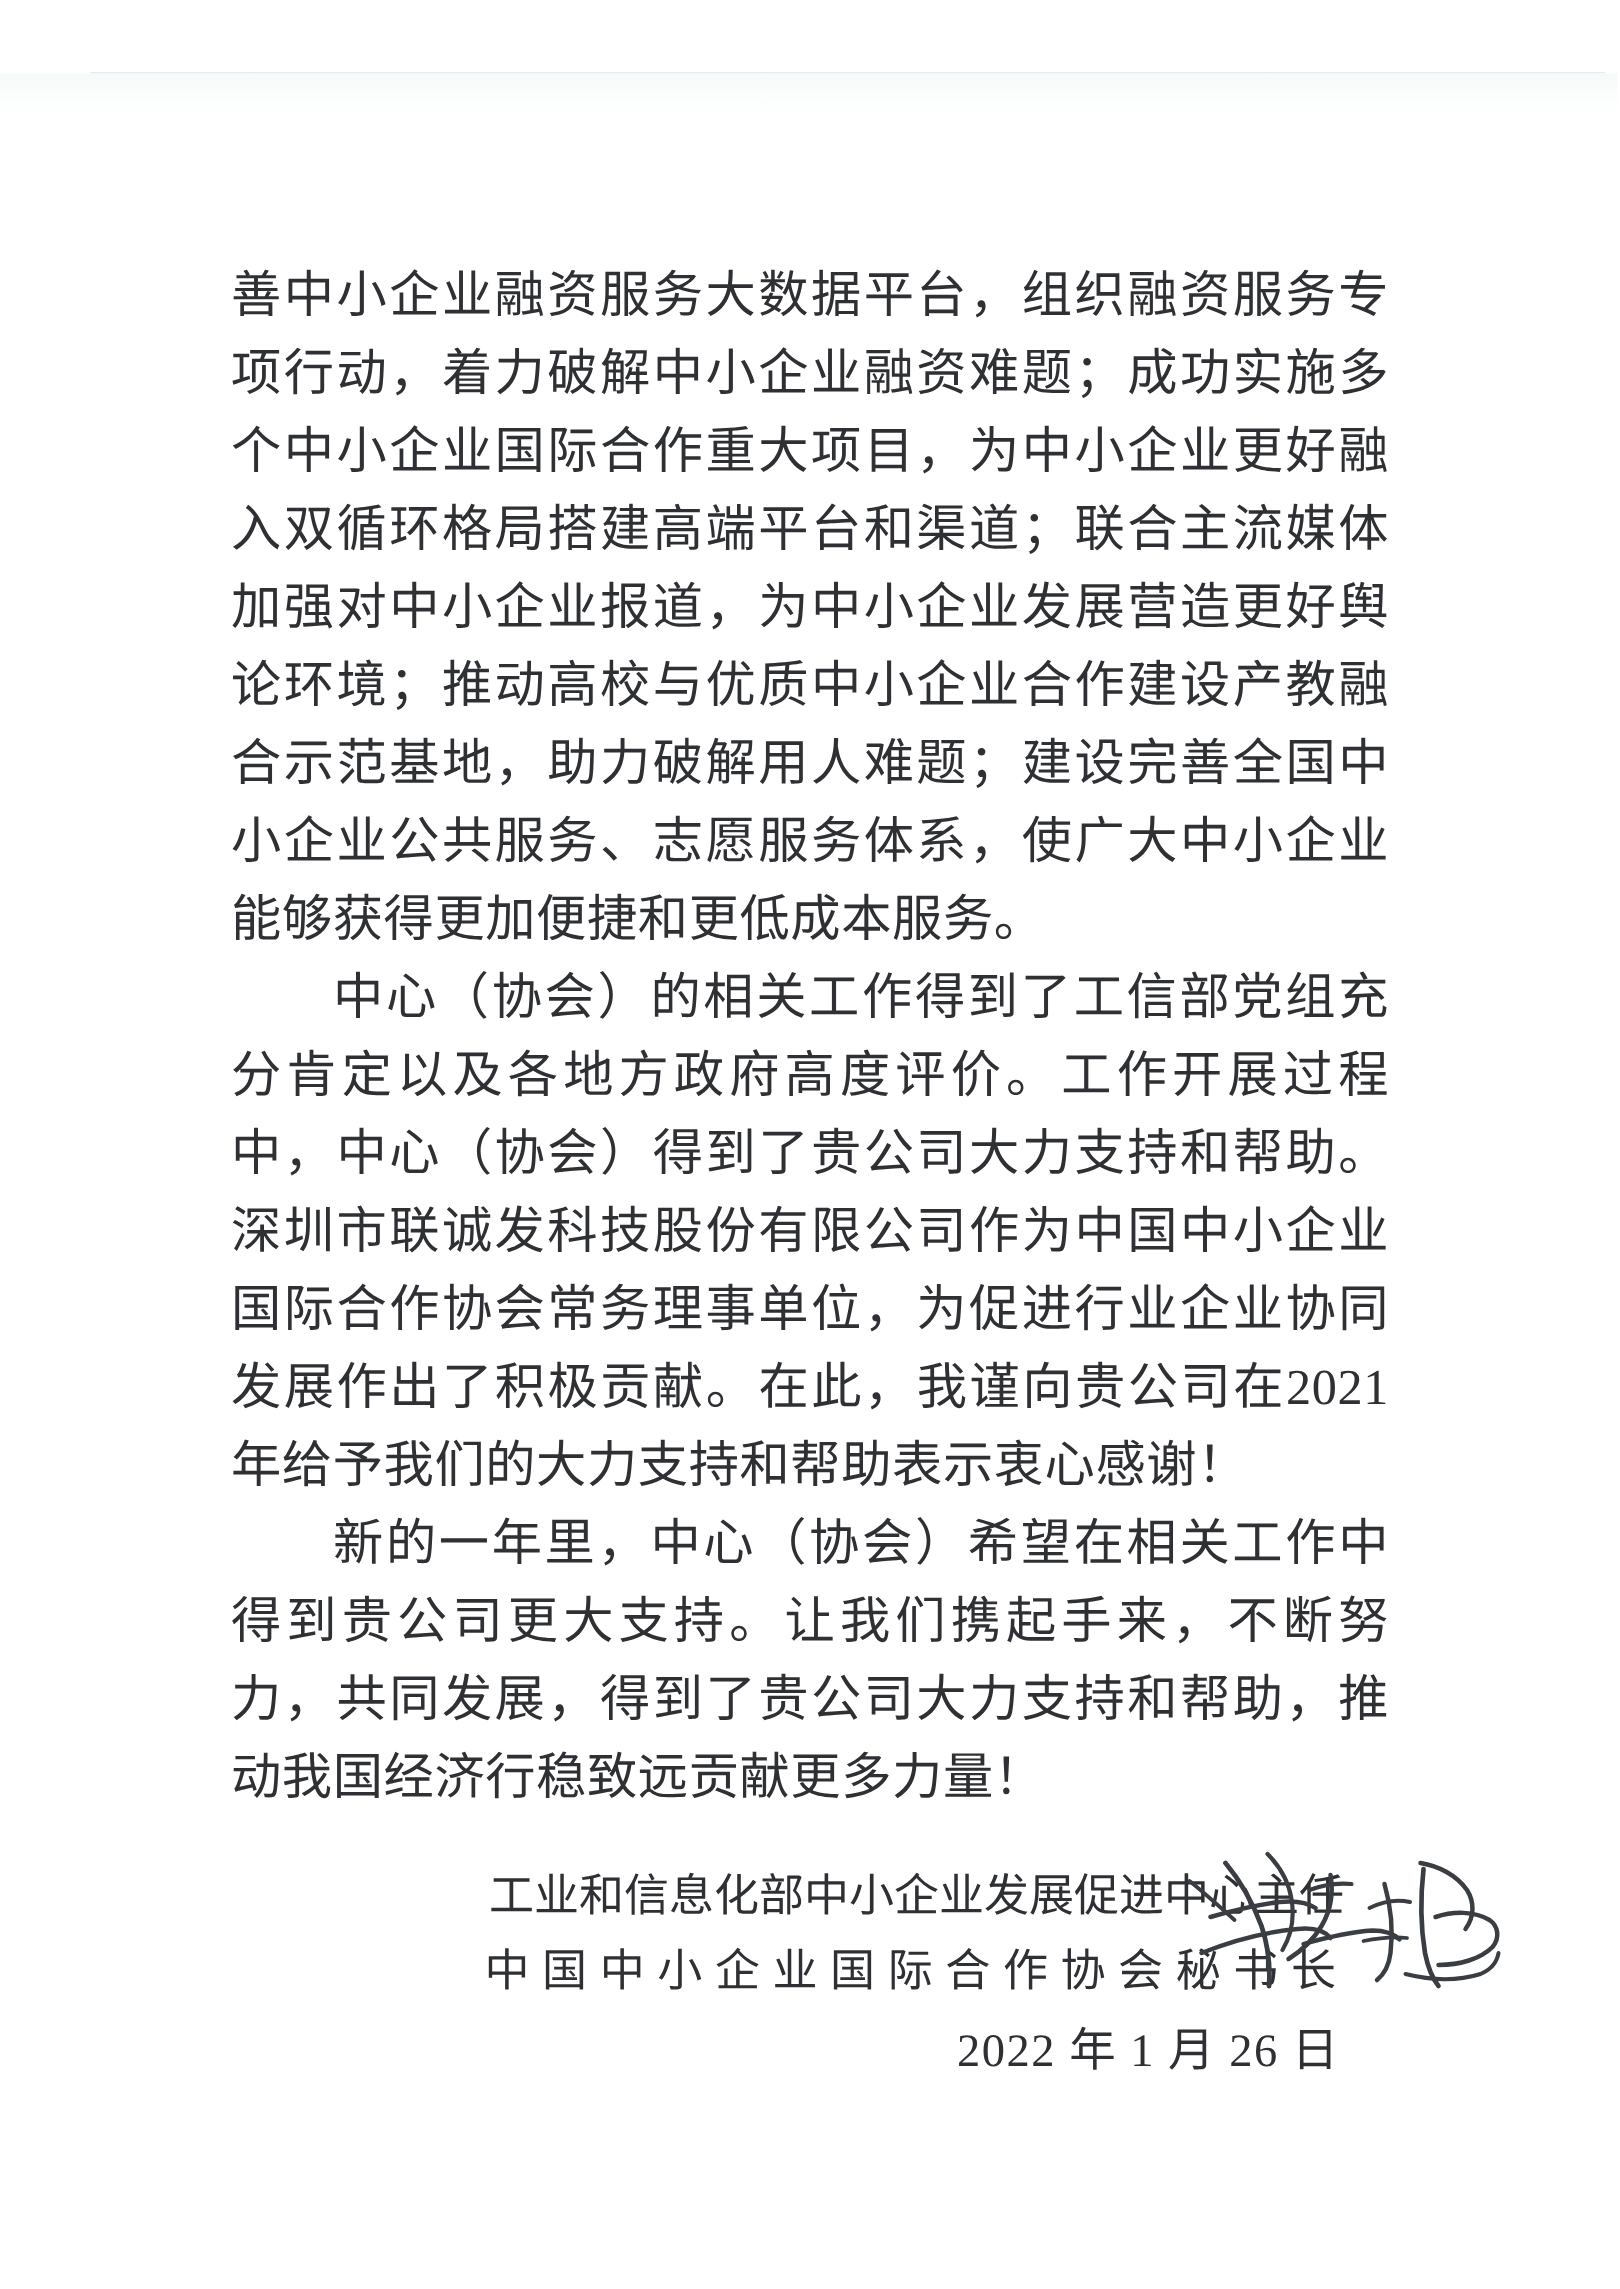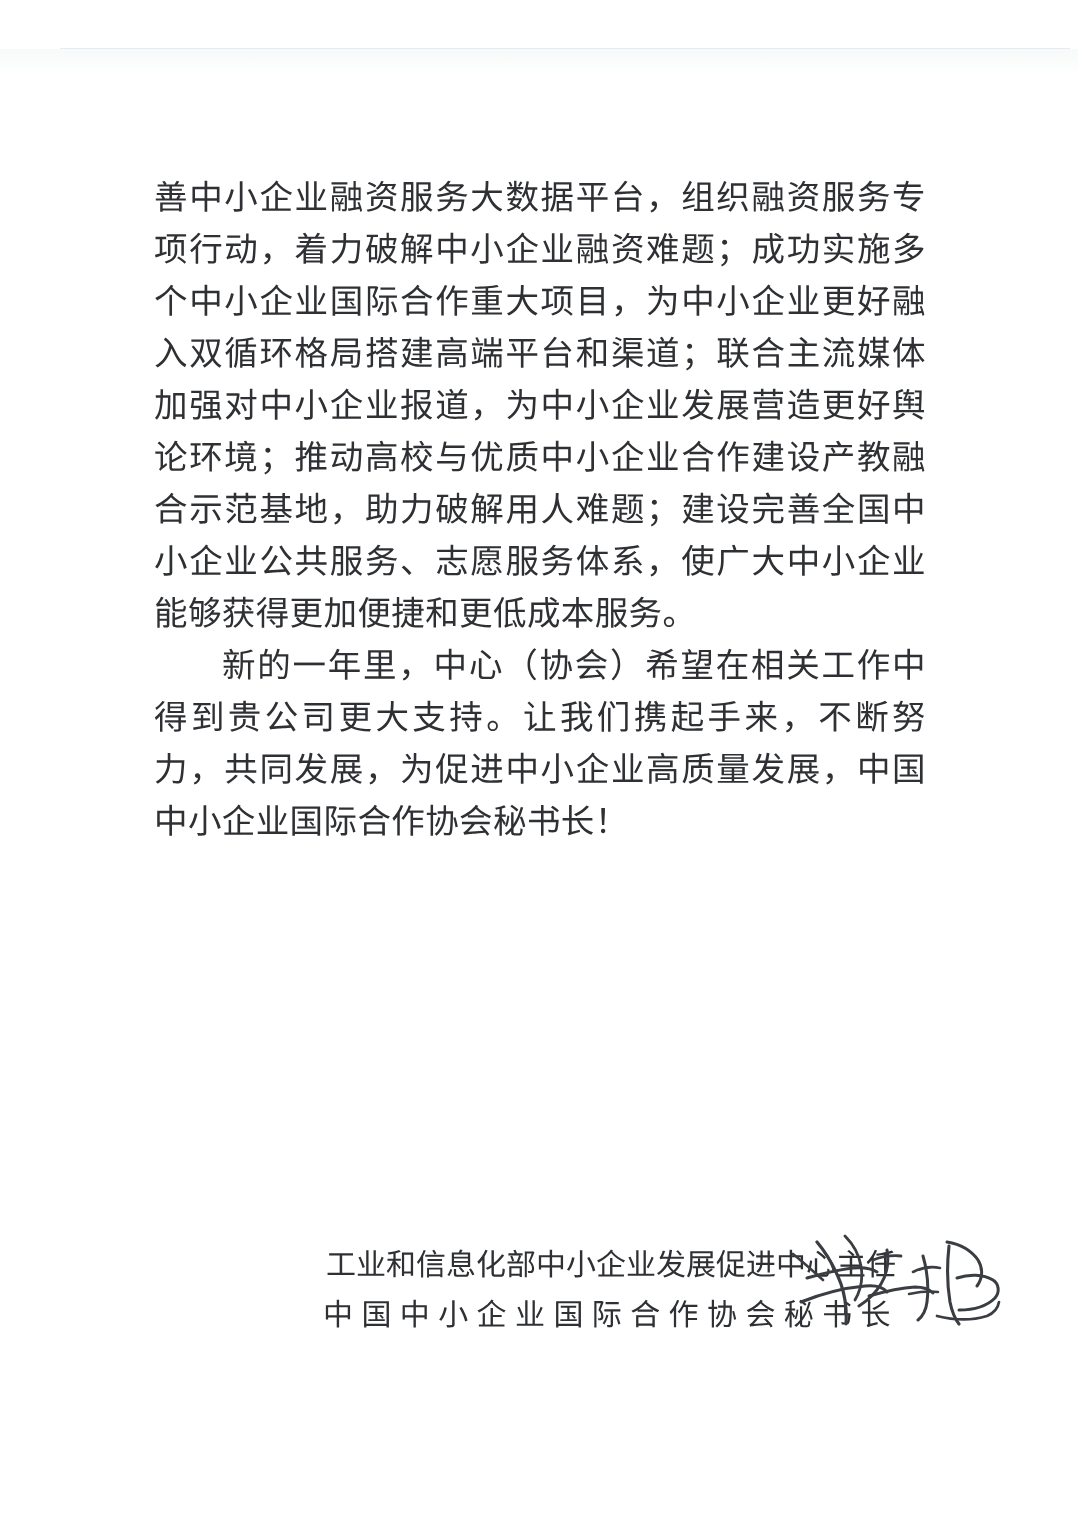--- a/index.html
+++ b/index.html
@@ -108,21 +108,22 @@
 </head>
 <body>
 
 <div class="page">
 
   <div class="scan-edge-line"></div>
   <div class="scan-edge-wash"></div>
 
   <div class="body-text">
     <p class="para run-on">善中小企业融资服务大数据平台，组织融资服务专项行动，着力破解中小企业融资难题；成功实施多个中小企业国际合作重大项目，为中小企业更好融入双循环格局搭建高端平台和渠道；联合主流媒体加强对中小企业报道，为中小企业发展营造更好舆论环境；推动高校与优质中小企业合作建设产教融合示范基地，助力破解用人难题；建设完善全国中小企业公共服务、志愿服务体系，使广大中小企业能够获得更加便捷和更低成本服务。</p>
-    <p class="para indented">新的一年里，中心（协会）希望在相关工作中得到贵公司更大支持。让我们携起手来，不断努力，共同发展，为促进中小企业高质量发展，中国中小企业国际合作协会秘书长！</p>
+    <p class="para indented">中心（协会）的相关工作得到了工信部党组充分肯定以及各地方政府高度评价。工作开展过程中，中心（协会）得到了贵公司大力支持和帮助。深圳市联诚发科技股份有限公司作为中国中小企业国际合作协会常务理事单位，为促进行业企业协同发展作出了积极贡献。在此，我谨向贵公司在2021年给予我们的大力支持和帮助表示衷心感谢！</p>
+    <p class="para indented">新的一年里，中心（协会）希望在相关工作中得到贵公司更大支持。让我们携起手来，不断努力，共同发展，得到了贵公司大力支持和帮助，推动我国经济行稳致远贡献更多力量！</p>
   </div>
 
   <div class="signature-block">
     <div class="sig-line">工业和信息化部中小企业发展促进中心主任</div>
     <div class="sig-line spaced">中国中小企业国际合作协会秘书长</div>
 
     <svg class="signature-mark" viewBox="0 0 215 120" xmlns="http://www.w3.org/2000/svg" aria-hidden="true">
       <g fill="none" stroke="#3a3d42" stroke-linecap="round" stroke-linejoin="round">
         <path d="M6 38 C16 46, 26 55, 36 64" stroke-width="2.6"></path>
         <path d="M30 26 C40 38, 48 52, 54 68 C58 80, 60 94, 59 108" stroke-width="3.2"></path>
@@ -136,14 +137,15 @@
         <path d="M126 56 C134 52, 144 50, 153 52" stroke-width="2.6"></path>
         <path d="M122 78 C132 76, 142 75, 151 76" stroke-width="2.5"></path>
         <path d="M160 26 C172 28, 184 34, 191 44 C196 52, 196 62, 190 70" stroke-width="3"></path>
         <path d="M162 30 C160 48, 160 68, 163 86 C165 96, 168 103, 172 108" stroke-width="3.1"></path>
         <path d="M170 62 C182 58, 196 58, 206 64 C212 68, 213 76, 208 82 C200 90, 186 94, 172 94" stroke-width="3"></path>
         <path d="M150 100 C166 104, 184 105, 200 100 C207 97, 211 92, 212 86" stroke-width="2.7"></path>
       </g>
     </svg>
   </div>
 
+  <div class="date-line">2022 年 1 月 26 日</div>
 
 </div>
 
 </body></html>

